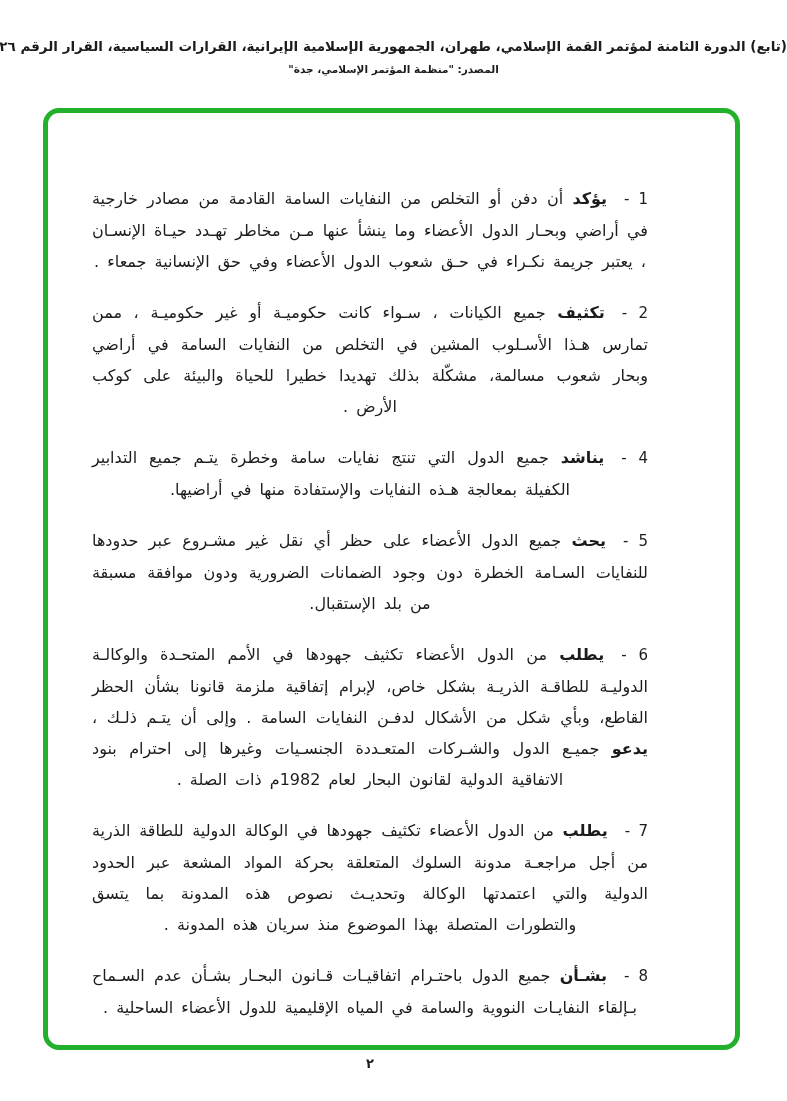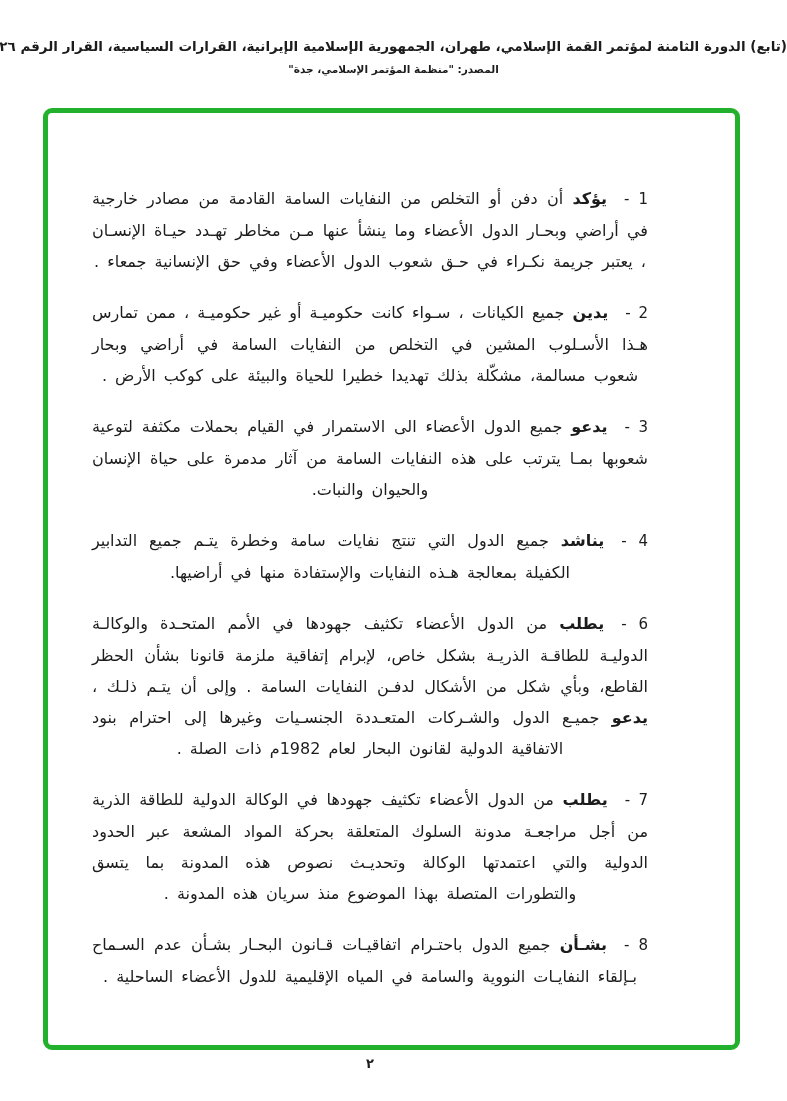--- a/index.html
+++ b/index.html
@@ -34,21 +34,21 @@
     font-size: 10.5px;
     font-weight: bold;
   }
   .green-box {
     position: absolute;
     left: 43px;
     top: 108px;
     width: 687px;
     height: 932px;
     border: 5px solid #22b12c;
-    border-radius: 9px;
+    border-radius: 16px;
     background: #ffffff;
   }
   .items-area {
     position: absolute;
     top: 70px;
     right: 87px;
     left: 44px;
     direction: rtl;
   }
   .item {
@@ -85,22 +85,22 @@
 <body>
 
 <header class="doc-header">
   <div class="title-line">(تابع) الدورة الثامنة لمؤتمر القمة الإسلامي، طهران، الجمهورية الإسلامية الإيرانية، القرارات السياسية، القرار الرقم ٨/٢٦-س(ق.إ)</div>
   <div class="source-line">المصدر: "منظمة المؤتمر الإسلامي، جدة"</div>
 </header>
 
 <div class="green-box">
   <div class="items-area">
       <p class="item"><span class="num">1 -</span><span class="gap"></span><span class="seg bold">يؤكد</span><span class="seg"> أن دفن أو التخلص من النفايات السامة القادمة من مصادر خارجية في أراضي وبحـار الدول الأعضاء وما ينشأ عنها مـن مخاطر تهـدد حيـاة الإنسـان ، يعتبر جريمة نكـراء في حـق شعوب الدول الأعضاء  وفي حق الإنسانية جمعاء .</span></p>
-      <p class="item"><span class="num">2 -</span><span class="gap"></span><span class="seg bold">يدين</span><span class="seg"> جميع الكيانات ، سـواء كانت حكوميـة أو غير حكوميـة ، ممن تمارس هـذا الأسـلوب المشين في التخلص من النفايات السامة في أراضي وبحار شعوب مسالمة، مشكّلة بذلك تهديدا خطيرا للحياة والبيئة على كوكب الأرض .</span></p>
-      <p class="item"><span class="num">3 -</span><span class="gap"></span><span class="seg bold">يدعو</span><span class="seg"> جميع الدول الأعضاء الى الاستمرار في القيام بحملات مكثفة لتوعية شعوبها بمـا يترتب على هذه النفايات السامة من آثار مدمرة على حياة الإنسان والحيوان والنبات.</span></p>
+      <p class="item"><span class="num">2 -</span><span class="gap"></span><span class="seg bold">تكثيف</span><span class="seg"> جميع الكيانات ، سـواء كانت حكوميـة أو غير حكوميـة ، ممن تمارس هـذا الأسـلوب المشين في التخلص من النفايات السامة في أراضي وبحار شعوب مسالمة، مشكّلة بذلك تهديدا خطيرا للحياة والبيئة على كوكب الأرض .</span></p>
       <p class="item"><span class="num">4 -</span><span class="gap"></span><span class="seg bold">يناشد</span><span class="seg"> جميع الدول التي تنتج نفايات سامة وخطرة يتـم جميع التدابير الكفيلة بمعالجة هـذه النفايات والإستفادة منها في أراضيها.</span></p>
+      <p class="item"><span class="num">5 -</span><span class="gap"></span><span class="seg bold">يحث</span><span class="seg"> جميع الدول الأعضاء على حظر أي نقل غير مشـروع عبر حدودها للنفايات السـامة الخطرة دون وجود الضمانات الضرورية ودون موافقة مسبقة من بلد الإستقبال.</span></p>
       <p class="item"><span class="num">6 -</span><span class="gap"></span><span class="seg bold">يطلب</span><span class="seg"> من الدول الأعضاء تكثيف جهودها في الأمم المتحـدة والوكالـة الدوليـة للطاقـة الذريـة بشكل خاص، لإبرام إتفاقية ملزمة قانونا بشأن الحظر القاطع، وبأي شكل من الأشكال لدفـن النفايات السامة . وإلى أن يتـم ذلـك ، </span><span class="seg bold">يدعو</span><span class="seg"> جميـع الدول والشـركات المتعـددة الجنسـيات وغيرها إلى احترام بنود الاتفاقية الدولية لقانون البحار لعام 1982م ذات الصلة .</span></p>
       <p class="item"><span class="num">7 -</span><span class="gap"></span><span class="seg bold">يطلب</span><span class="seg"> من الدول الأعضاء تكثيف جهودها في الوكالة الدولية للطاقة الذرية من أجل مراجعـة مدونة السلوك المتعلقة بحركة المواد المشعة عبر الحدود الدولية والتي اعتمدتها الوكالة وتحديـث نصوص هذه المدونة بما يتسق والتطورات المتصلة بهذا الموضوع منذ سريان هذه المدونة .</span></p>
       <p class="item"><span class="num">8 -</span><span class="gap"></span><span class="seg bold">بشـأن</span><span class="seg"> جميع الدول باحتـرام اتفاقيـات قـانون البحـار بشـأن عدم السـماح بـإلقاء النفايـات النووية والسامة في المياه الإقليمية للدول الأعضاء الساحلية .</span></p>
     </div>
 </div>
 
 <div class="page-num">٢</div>
 
 </body></html>

